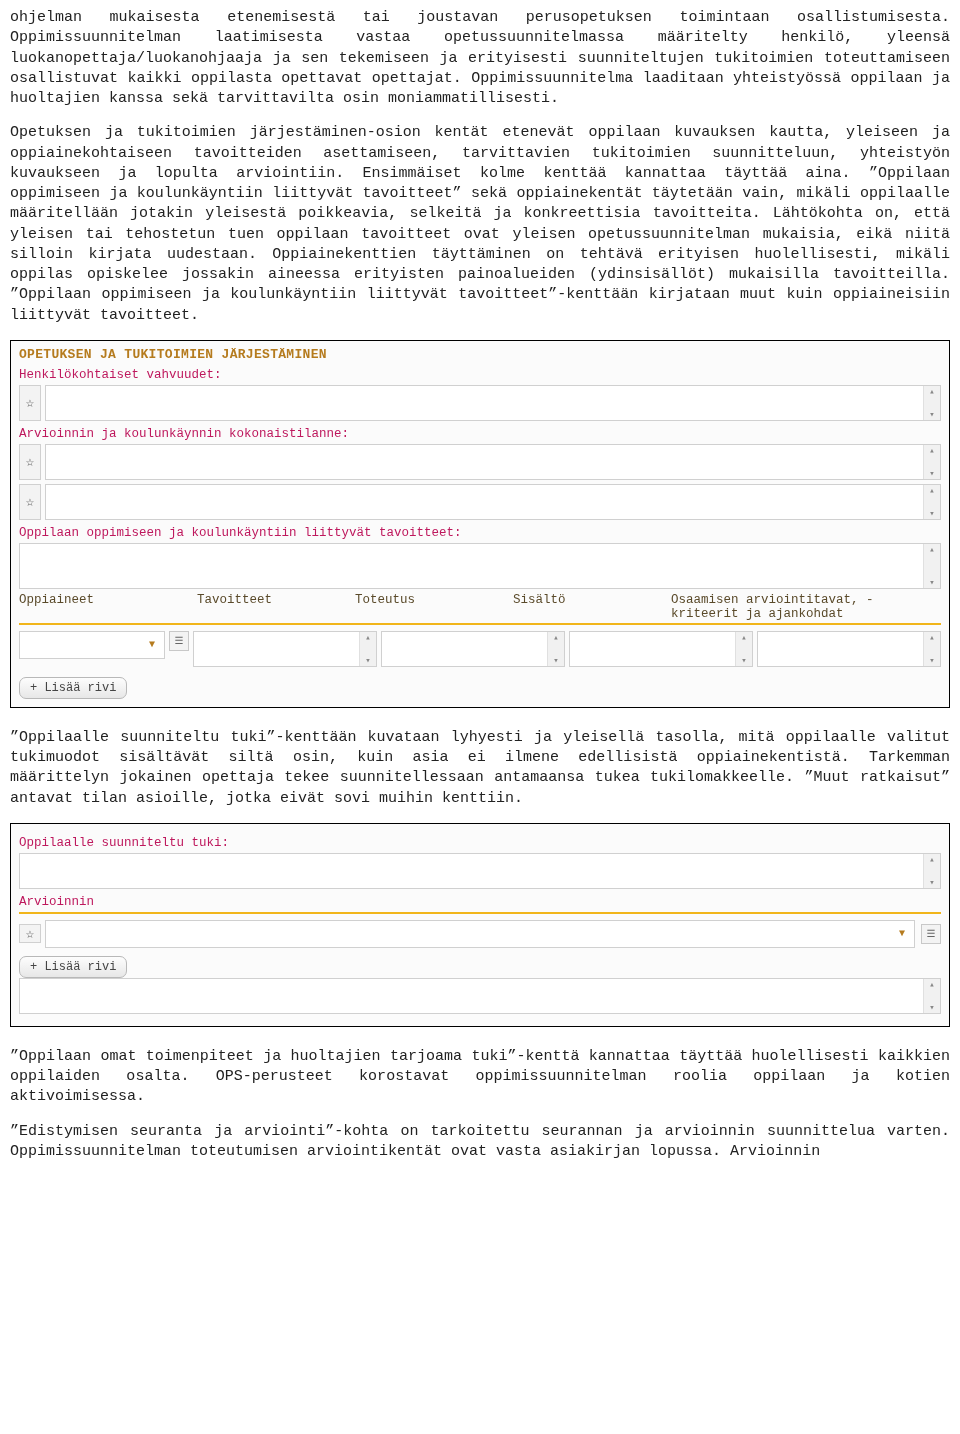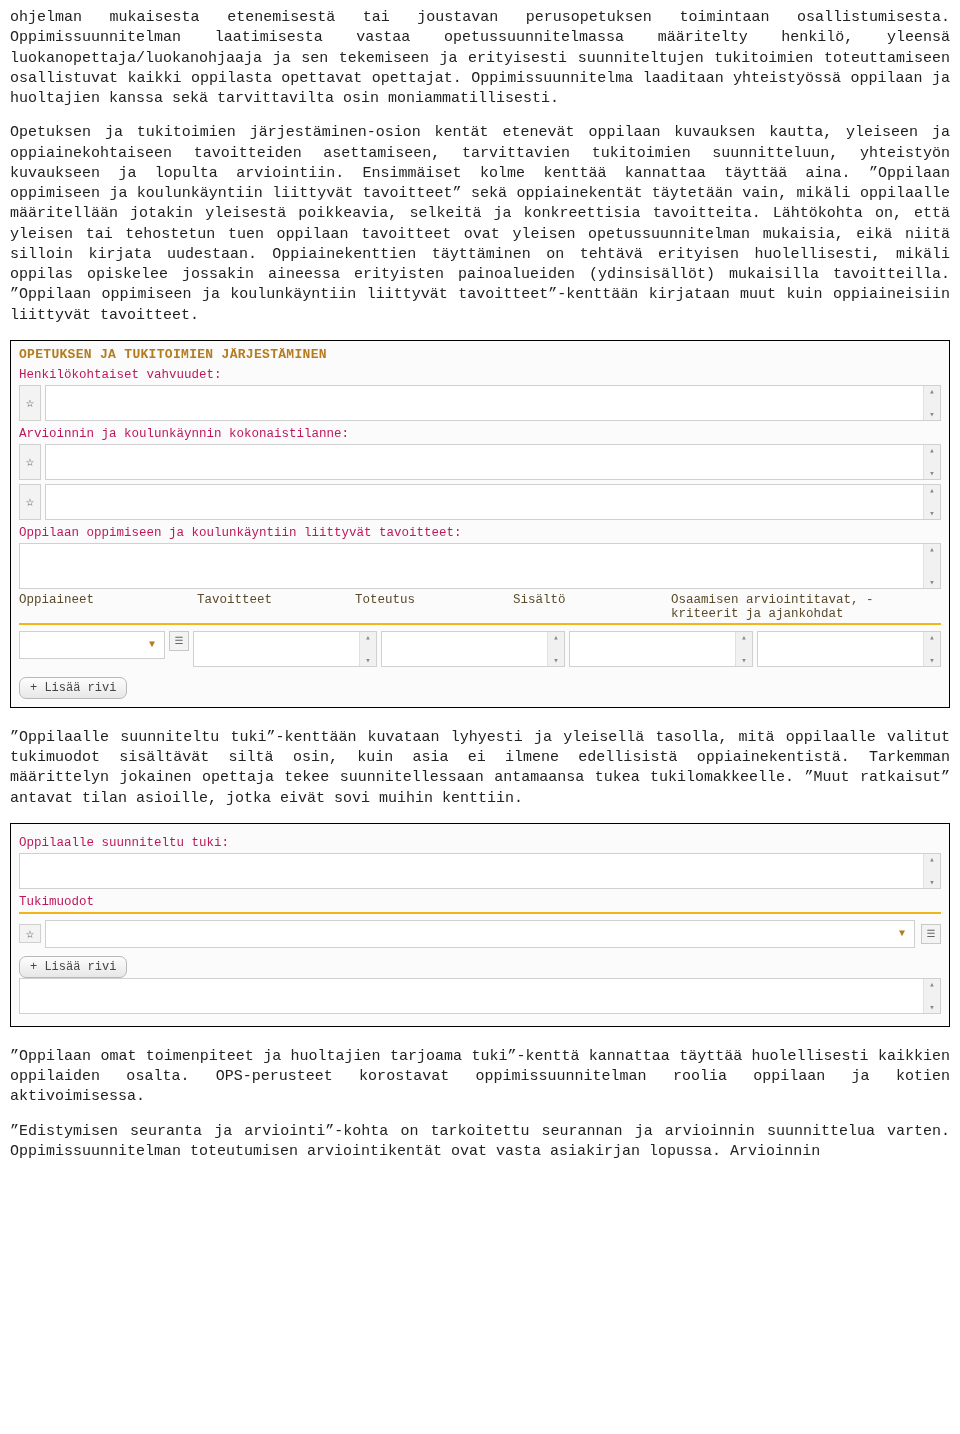--- a/index.html
+++ b/index.html
@@ -230,21 +230,21 @@
   <div class="field-label">Oppilaalle suunniteltu tuki:</div>
   <div class="textarea-row">
     <div class="fake-textarea">
       <div class="scroll-stub">
           <span>▴</span>
           <span>▾</span>
         </div>
     </div>
   </div>
 
-  <div class="field-label">Tukimuodot</div>
+  <div class="field-label">Arvioinnin</div>
   <hr class="hr-gold">
   <div class="textarea-row" style="align-items:center">
     <div class="star-cell">☆</div>
     <div class="dropdown" style="flex:1">
       <span class="dd-spacer"></span>
         <span class="dd-arrow">▼</span>
     </div>
     <span class="dd-list-icon">☰</span>
   </div>
   <div class="btn">+ Lisää rivi</div>

